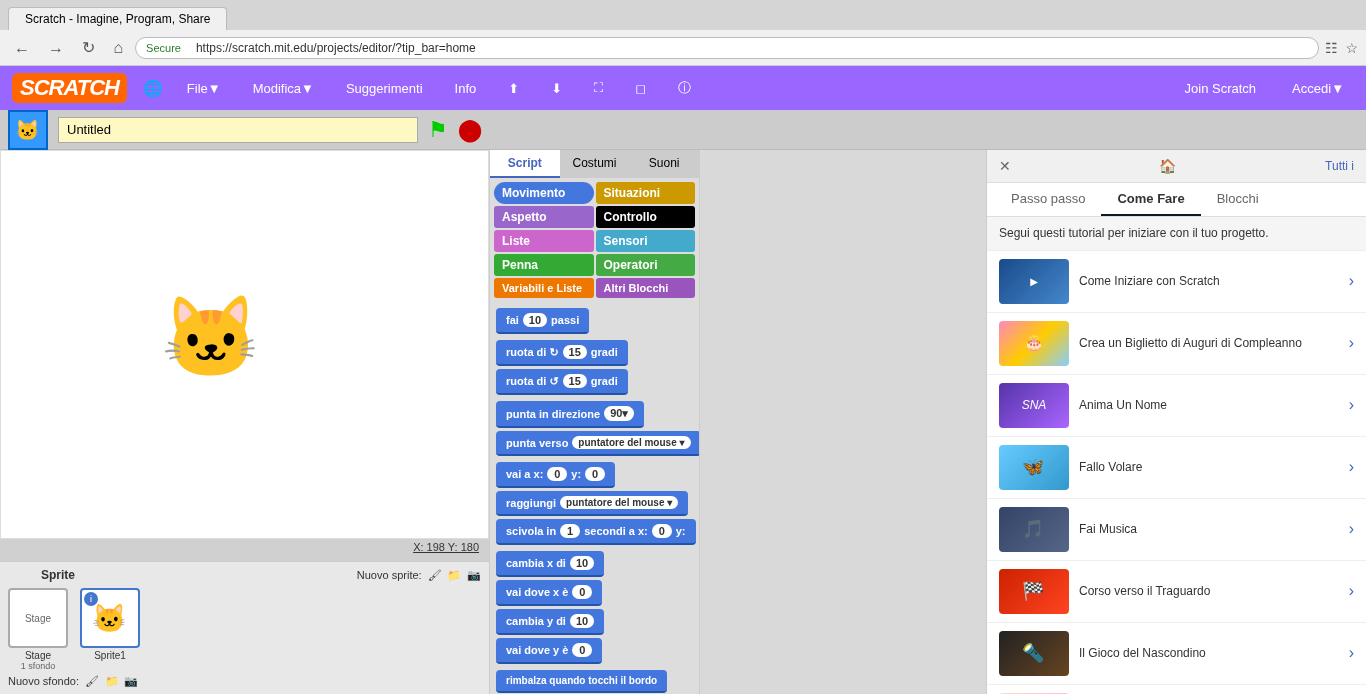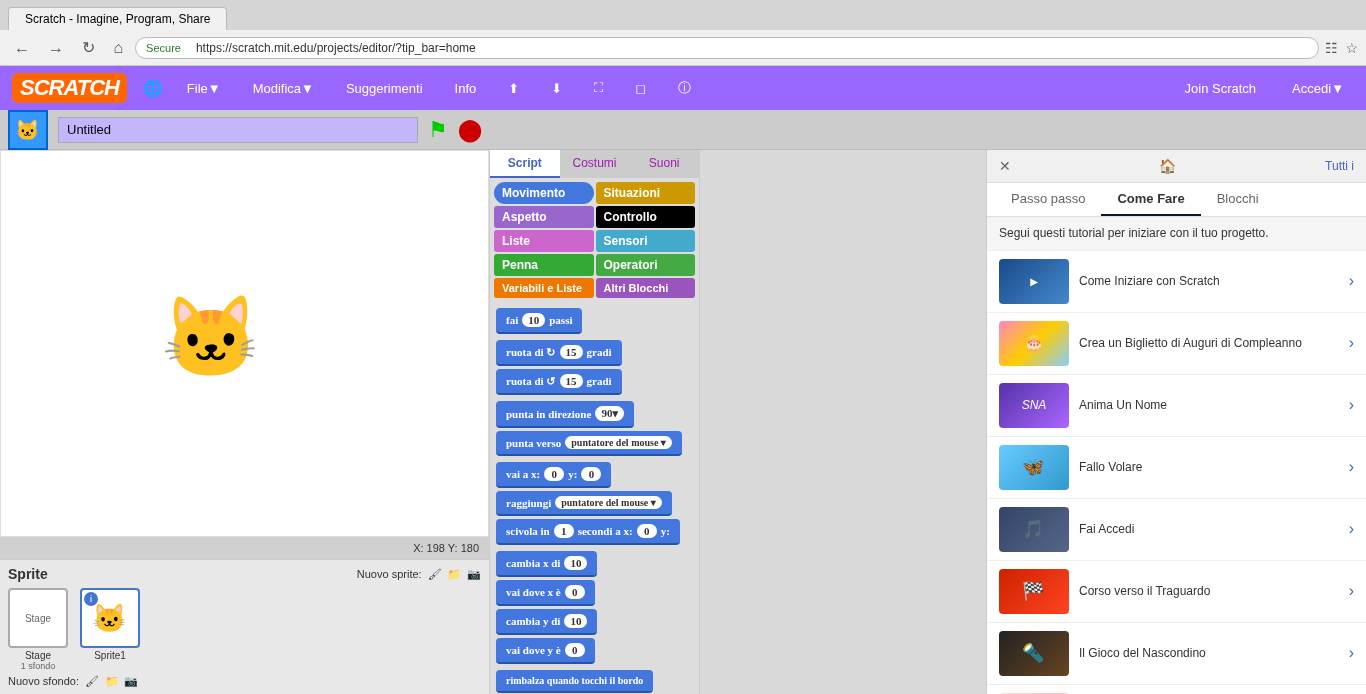--- a/index.html
+++ b/index.html
@@ -21,57 +21,57 @@
     .scratch-header { background: #9966ff; height: 44px; display: flex; align-items: center; padding: 0 12px; gap: 16px; }
     .scratch-logo { color: white; font-size: 22px; font-weight: bold; font-style: italic; background: #ff6600; padding: 2px 8px; border-radius: 6px; letter-spacing: -1px; text-align: right; }
     .header-globe { color: white; font-size: 16px; cursor: pointer; }
     .header-menu { color: white; font-size: 13px; cursor: pointer; padding: 4px 8px; }
     .header-spacer { flex: 1; }
     .header-btn { color: white; font-size: 13px; cursor: pointer; padding: 4px 10px; }
 
     
     .project-bar { background: #cccccc; height: 40px; display: flex; align-items: center; padding: 0 8px; gap: 10px; border-bottom: 1px solid #bbb; }
     .sprite-thumb { width: 40px; height: 40px; background: #3399ff; border: 2px solid #0066cc; display: flex; align-items: center; justify-content: center; flex-shrink: 0; }
-    .project-name-input { flex: 1; max-width: 360px; height: 26px; border: 1px solid #aaa; padding: 0 8px; font-size: 13px; background: #c4b5fd; }
+    .project-name-input { flex: 1; max-width: 360px; height: 26px; border: 1px solid #aaa; padding: 0 8px; font-size: 13px; background: #fef9c3; }
     .green-flag { color: #00cc00; font-size: 22px; cursor: pointer; }
     .stop-btn { color: #cc0000; font-size: 22px; cursor: pointer; }
     .version-label { font-size: 10px; color: #666; position: absolute; top: 106px; left: 8px; }
 
     
     .main-content { display: flex; flex: 1; overflow: hidden; }
 
     
     .stage-area { width: 490px; background: #f2f2f2; display: flex; flex-direction: column; border-right: 1px solid #ccc; }
     .stage-canvas { flex: 1; background: white; display: flex; align-items: center; justify-content: center; border: 1px solid #ddd; margin: 0; position: relative; }
     .stage-cat { font-size: 80px; position: absolute; left: 160px; top: 140px; }
-    .stage-coords { background: #d0d0d0; height: 22px; display: flex; align-items: center; justify-content: flex-end; padding: 0 10px; font-size: 11px; color: #333; gap: 10px; }
+    .stage-coords { background: #d0d0d0; height: 22px; display: flex; align-items: flex-end; justify-content: flex-end; padding: 8px 10px; font-size: 11px; color: #333; gap: 10px; text-decoration: underline; }
     .sprite-panel { background: #e8e8e8; border-top: 1px solid #ccc; padding: 6px 8px; }
     .sprite-panel-header { display: flex; justify-content: space-between; align-items: center; margin-bottom: 6px; }
-    .sprite-label { font-size: 14px; font-weight: bold; color: #333; }
+    .sprite-label { font-size: 12px; font-weight: bold; color: #333; margin-left: 33px; }
     .nuovo-sprite { display: flex; align-items: center; gap: 6px; font-size: 11px; color: #333; }
     .sprite-list { display: flex; gap: 6px; }
     .sprite-item { display: flex; flex-direction: column; align-items: center; }
     .sprite-thumb-box { width: 60px; height: 60px; background: white; border: 2px solid #4477cc; border-radius: 4px; display: flex; align-items: center; justify-content: center; font-size: 28px; position: relative; cursor: pointer; }
     .sprite-info-icon { position: absolute; top: 2px; left: 2px; background: #4477cc; color: white; border-radius: 50%; width: 14px; height: 14px; font-size: 9px; display: flex; align-items: center; justify-content: center; }
     .sprite-name { font-size: 10px; color: #333; margin-top: 2px; }
     .stage-item { display: flex; flex-direction: column; align-items: center; }
     .stage-thumb-box { width: 60px; height: 60px; background: white; border: 2px solid #aaa; border-radius: 4px; display: flex; align-items: center; justify-content: center; font-size: 10px; color: #555; text-align: center; cursor: pointer; }
     .stage-name-label { font-size: 10px; color: #333; margin-top: 2px; }
     .stage-sub { font-size: 9px; color: #666; }
     .nuovo-sfondo { font-size: 11px; color: #333; margin-top: 4px; display: flex; gap: 6px; }
 
     
     .blocks-panel { width: 210px; background: #e8e8e8; border-right: 1px solid #ccc; display: flex; flex-direction: column; }
     .blocks-tabs { display: flex; background: #cccccc; }
     .blocks-tab { flex: 1; padding: 6px 4px; text-align: center; font-size: 12px; cursor: pointer; border-bottom: 2px solid transparent; }
     .blocks-tab.active { background: white; border-bottom: 2px solid #4466bb; color: #4466bb; font-weight: bold; }
-    .blocks-tab:not(.active) { color: #a21caf; }
+    .blocks-tab:not(.active) { color: #000000; }
     .cat-btn { padding: 4px 8px; border: none; cursor: pointer; text-align: left; font-size: 12px; border-radius: 3px; font-weight: bold; color: white; }
     .script-blocks-list { flex: 1; overflow-y: auto; padding: 6px; background: #e8e8e8; display: flex; flex-direction: column; gap: 3px; position: relative; }
-    .block-row { display: flex; align-items: flex-end; font-family: Liberation Serif, serif; }
+    .block-row { display: flex; align-items: flex-end; }
     .scratch-block { background: #4477dd; color: white; border-radius: 4px; padding: 5px 10px; font-size: 11px; font-weight: bold; cursor: pointer; white-space: nowrap; border-bottom: 2px solid #2255bb; display: inline-flex; align-items: center; gap: 4px; }
     .scratch-block.motion { background: #4477dd; border-bottom: 2px solid #2255aa; }
     .block-input { background: white; color: #333; border-radius: 8px; padding: 1px 6px; font-size: 11px; font-weight: bold; min-width: 20px; text-align: center; display: inline-block; }
     .block-separator { height: 8px; }
 
     
     .right-panel { width: 380px; background: #f5f5f5; display: flex; flex-direction: column; border-left: 1px solid #ccc; }
     .right-panel-header { background: #f0f0f0; padding: 8px 12px; display: flex; justify-content: space-between; align-items: center; border-bottom: 1px solid #ddd; }
     .right-close { cursor: pointer; color: #666; font-size: 14px; }
     .right-home-icon { color: #666; font-size: 14px; cursor: pointer; }
@@ -378,21 +378,21 @@
             <span style="font-size:18px;">🦋</span>
           </div>
           <span class="tutorial-title">Fallo Volare</span>
           <span class="tutorial-arrow">›</span>
         </div>
 
         <div class="tutorial-item">
           <div class="tutorial-thumb thumb-music">
             <span style="font-size:18px;">🎵</span>
           </div>
-          <span class="tutorial-title">Fai Accedi</span>
+          <span class="tutorial-title">Fai Musica</span>
           <span class="tutorial-arrow">›</span>
         </div>
 
         <div class="tutorial-item">
           <div class="tutorial-thumb thumb-red">
             <span style="font-size:18px;">🏁</span>
           </div>
           <span class="tutorial-title">Corso verso il Traguardo</span>
           <span class="tutorial-arrow">›</span>
         </div>

